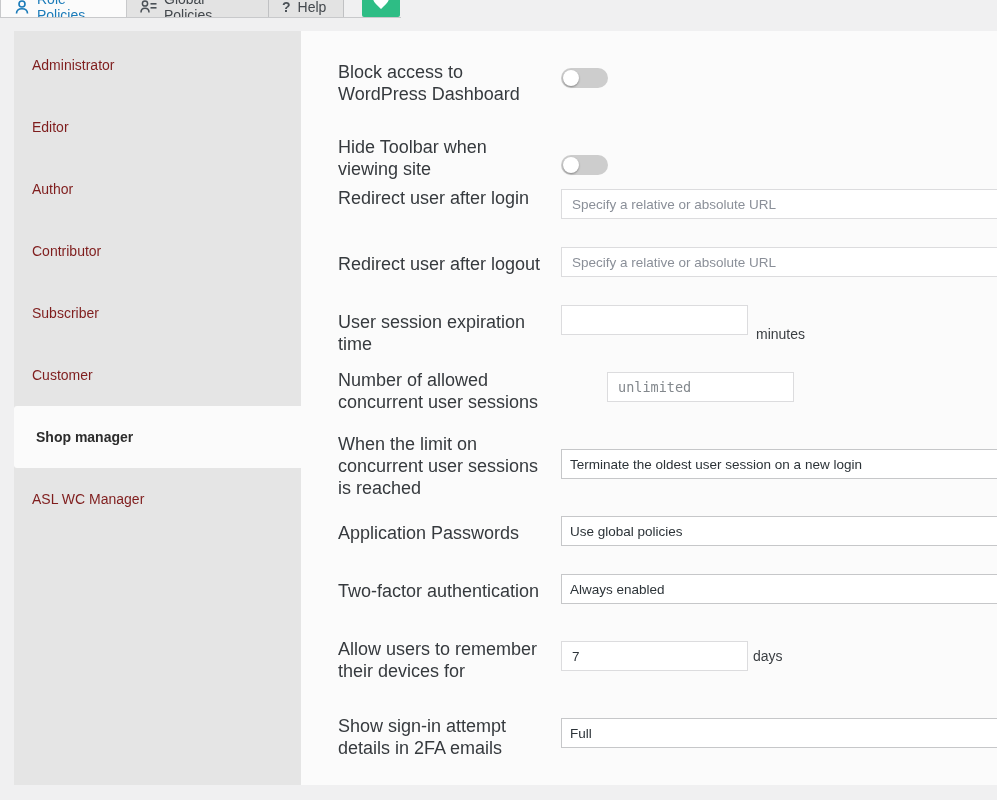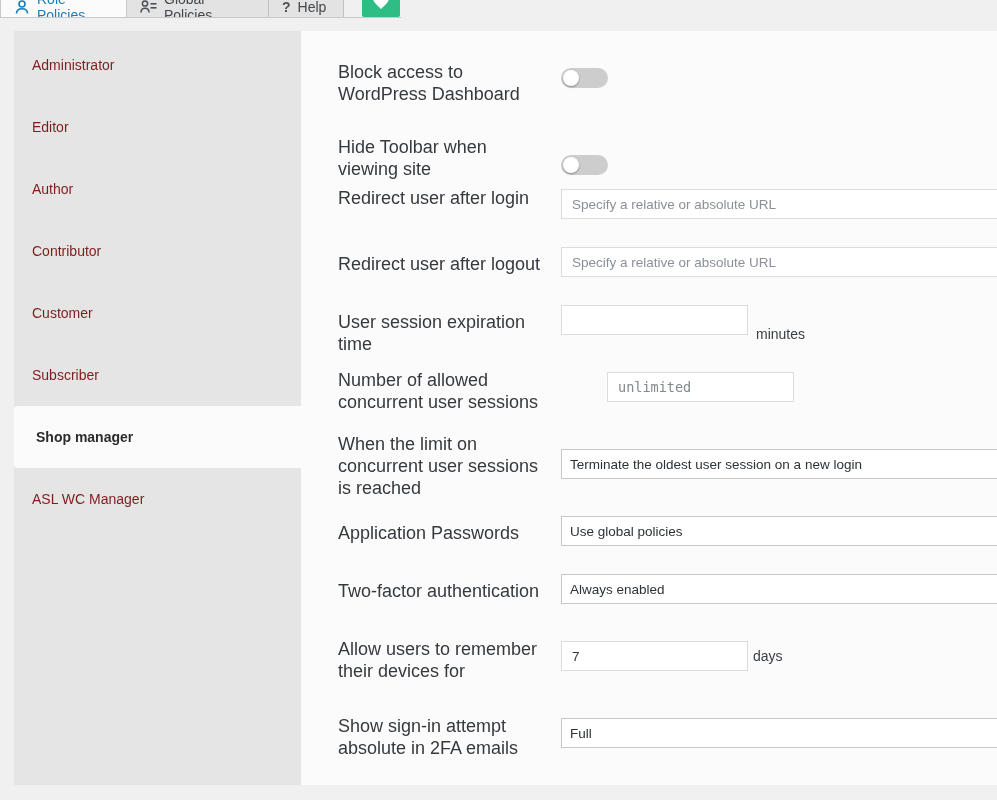--- a/index.html
+++ b/index.html
@@ -183,24 +183,24 @@
   <div class="side-item">
       <span>Editor</span>
     </div>
   <div class="side-item">
       <span>Author</span>
     </div>
   <div class="side-item">
       <span>Contributor</span>
     </div>
   <div class="side-item">
+      <span>Subscriber</span>
+    </div>
+  <div class="side-item">
       <span>Customer</span>
-    </div>
-  <div class="side-item">
-      <span>Subscriber</span>
     </div>
   <div class="side-item active">
       <span>Shop manager</span>
     </div>
   <div class="side-item">
       <span>ASL WC Manager</span>
     </div>
 </div>
 
 <div class="content">
@@ -240,18 +240,18 @@
 
   <div class="row-label" style="top:549px;">Two-factor authentication</div>
   <select class="ctl sel" style="top:543px;">
     <option>Always enabled</option>
   </select>
 
   <div class="row-label" style="top:607px;">Allow users to remember their devices for</div>
   <input class="ctl txt narrow" style="top: 610px;" type="text" value="7">
   <div class="suffix" style="left:452px; top:616px;">days</div>
 
-  <div class="row-label" style="top:684px;">Show sign-in attempt absolute in 2FA emails</div>
+  <div class="row-label" style="top:684px;">Show sign-in attempt details in 2FA emails</div>
   <select class="ctl sel" style="top:687px;">
     <option>Full</option>
   </select>
 
 </div>
 
 </body></html>

